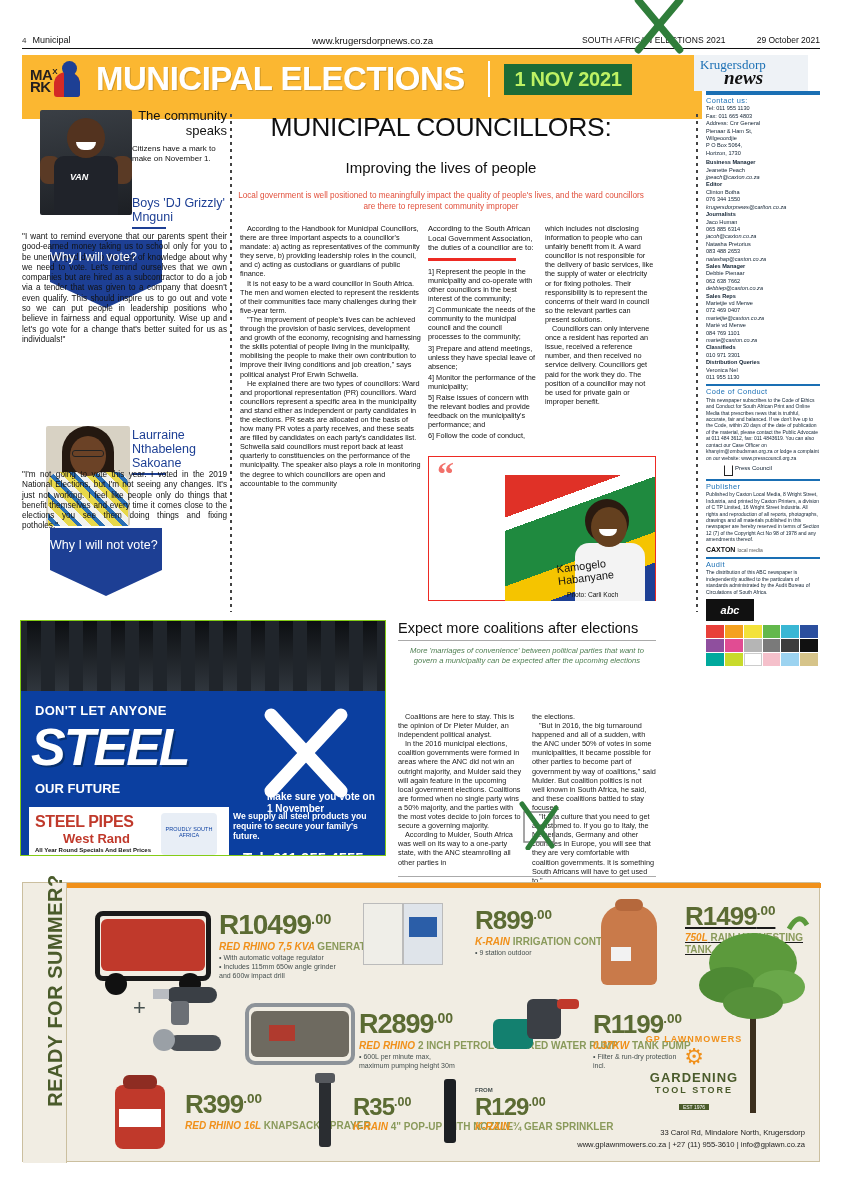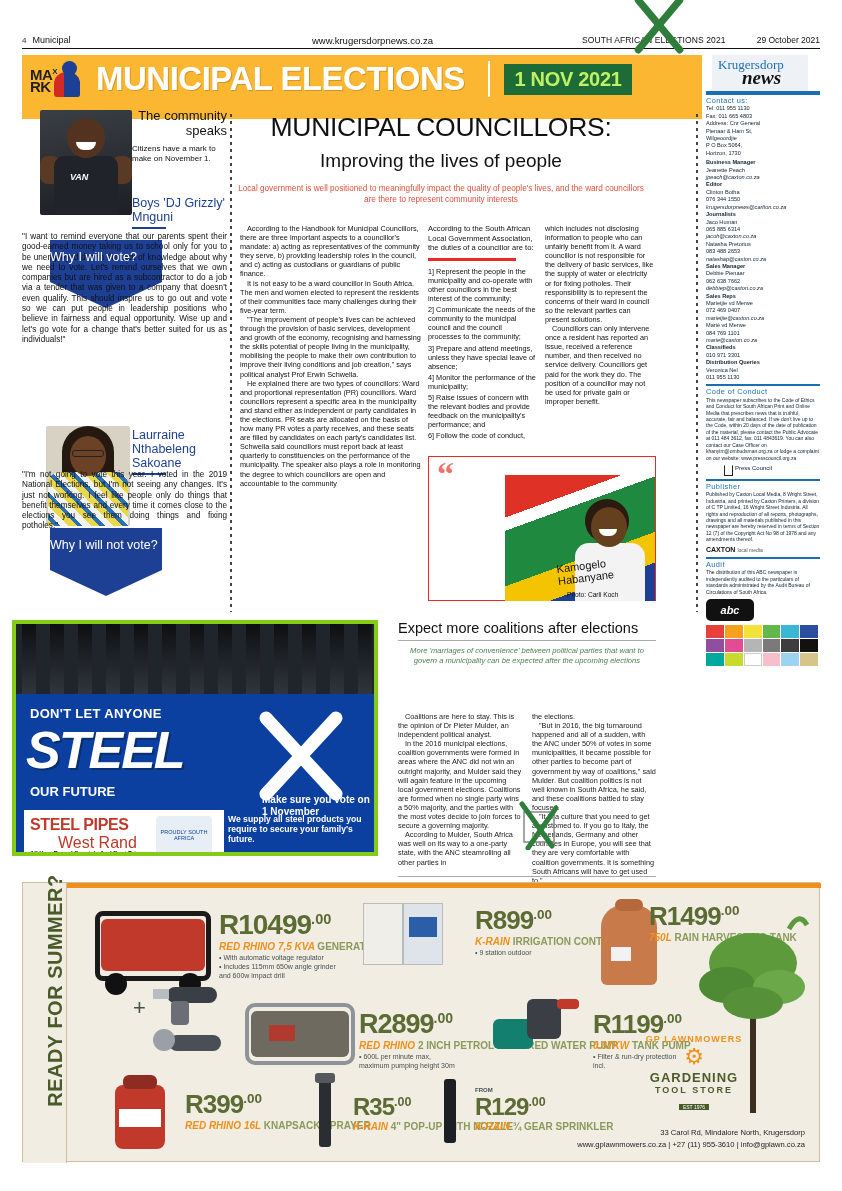--- a/index.html
+++ b/index.html
@@ -55,39 +55,39 @@
     position: absolute; left: 482px; top: 9px; width: 128px; height: 31px;
     background: #1d6b36; color: #bef264; font-size: 20px; font-weight: bold;
     display: flex; align-items: center; justify-content: center; letter-spacing: -.3px;
   }
   .banner-x {
     position: absolute; left: 628px; top: -6px; width: 62px; height: 62px;
   }
   .banner-x svg { width: 100%; height: 100%; }
 
   
-  .mast { position:absolute; left: 712px; top: 55px; width: 96px; height: 36px; background:#eef2f6; }
+  .mast { position:absolute; left: 694px; top: 55px; width: 114px; height: 36px; background:#eef2f6; }
   .mast .kru { position:absolute; left:6px; top:2px; font-size:13px; color:#1a6fb4;
     font-family:"Liberation Serif", serif; }
   .mast .news { position:absolute; left:30px; top:12px; font-size:19px; font-weight:bold;
     font-style:italic; color:#111; font-family:"Liberation Serif", serif; }
   .mast-bar { position:absolute; left:706px; top:91px; width:114px; height:4px; background:#1a6fb4; }
 
   
   .rail { position:absolute; left:706px; top:97px; width:114px; font-size:5.6px; line-height:7.4px; color:#123; }
   .rail .hd { color:#1a6fb4; font-size:7.4px; letter-spacing:.4px; margin-bottom:1px; }
   .rail .b { font-weight:bold; }
   .rail .i { font-style:italic; }
   .rail .blk { margin-bottom:2px; }
   .rail-rule { width:114px; height:2px; background:#1a6fb4; margin:3px 0 2px; }
   .rail .tiny { font-size:5px; line-height:6.4px; }
   .presscouncil { margin:4px 0 2px 18px; font-size:6px; line-height:7px; display:flex; gap:2px;}
   .pc-box { width:9px;height:11px;border:1px solid #222;border-top-color:transparent;}
   .abc-logo { margin-top:4px; width:48px; height:22px; background:#111; color:#fff;
-      border-radius:5px; font-size:11px; font-style:italic; text-align:center; line-height:22px; font-weight:bold;}
+      border-radius:0; font-size:11px; font-style:italic; text-align:center; line-height:22px; font-weight:bold;}
   .caxton { margin-top:3px; font-size:7px; font-weight:bold; color:#111;}
   .caxton small { font-weight:normal; font-size:5px; color:#555;}
   .swatch { margin-top:4px; width:112px; display:grid; grid-template-columns:repeat(6,1fr); gap:1px; }
   .swatch div { height:13px; }
 
   
   .leftcol { position:absolute; left:22px; top:108px; width:205px; }
   .cs-title { position:absolute; left:110px; top:0; width:95px; text-align:right;
      font-size:13px; line-height:15px; color:#111; }
   .cs-sub { position:absolute; left:110px; top:36px; width:95px; text-align:left;
@@ -135,21 +135,21 @@
      border-radius:12px 12px 0 0;}
 
   
   .dotcol { position:absolute; width:2px; top:112px; bottom:0;
     background-image: radial-gradient(#444 45%, transparent 46%);
     background-size: 2px 7px; }
 
   
   .headline { position:absolute; left:236px; top:112px; width:410px; text-align:center; }
   .headline h1 { font-size:26.5px; font-weight:normal; letter-spacing:-.3px; color:#111; line-height:30px;}
-  .headline h2 { font-size:19px; font-weight:normal; color:#111; line-height:24px; margin-top:7px;}
+  .headline h2 { font-size:15px; font-weight:normal; color:#111; line-height:24px; margin-top:14px;}
   .standfirst { margin-top:11px; font-size:8.2px; line-height:10.5px; color:#e1503c; }
 
   
   .artcol { position:absolute; font-size:7.3px; line-height:9.1px; color:#111; text-align:left; }
   .artcol p { text-indent:7px; margin-bottom:0px; }
   .artcol p.noind { text-indent:0; }
   .col1 { left:240px; top:224px; width:182px; }
   .col2 { left:428px; top:224px; width:108px; }
   .col3 { left:545px; top:224px; width:110px; }
   .intro { font-size:7.6px; line-height:9.6px; }
@@ -170,39 +170,39 @@
   .pp-girl { position:absolute; left:66px; top:24px; width:78px; height:102px; }
   .pp-girl .h { position:absolute; left:14px; top:0; width:44px; height:44px; background:#2a1a10; border-radius:50%;}
   .pp-girl .f { position:absolute; left:20px; top:8px; width:36px; height:40px; background:#64401f; border-radius:50%;}
   .pp-girl .sm{ position:absolute; left:28px; top:30px; width:18px; height:7px; background:#fff; border-radius:0 0 9px 9px;}
   .pp-girl .b { position:absolute; left:4px; top:44px; width:70px; height:58px; background:#f3f3f3; border-radius:14px 14px 0 0;}
   .pp-name { position:absolute; left:52px; bottom:20px; font-size:11px; color:#111;
      transform: rotate(-7deg); font-family:"Liberation Sans", sans-serif; line-height:12px;}
   .pp-credit { position:absolute; left:62px; bottom:3px; font-size:6.6px; color:#111;}
 
   
-  .steelad { position:absolute; left:12px; top:620px; width:366px; height:236px;
-     background:#0b3fa0; border:4px solid #84cc16; overflow:hidden;}
+  .steelad { position:absolute; left:20px; top:620px; width:366px; height:236px;
+     background:#0b3fa0; border:1px solid #84cc16; overflow:hidden;}
   .steel-top { position:absolute; left:0; top:0; width:366px; height:70px;
      background:#20252b; }
   .steel-top .leg { position:absolute; top:0; width:14px; height:70px;
      background:linear-gradient(#0d0f12,#30363d); }
   .steel-head { position:absolute; left:14px; top:82px; font-size:13px; font-weight:bold;
      color:#fff; letter-spacing:.3px;}
   .steel-word { position:absolute; left:10px; top:96px; font-size:52px; font-weight:bold;
      color:#fff; font-style:italic; letter-spacing:-2px;
      text-shadow: 2px 2px 0 #08306f;}
   .steel-x { position:absolute; left:236px; top:84px; width:96px; height:96px;}
   .steel-our { position:absolute; left:14px; top:160px; font-size:13px; font-weight:bold; color:#fff;}
   .steel-make { position:absolute; left:246px; top:170px; width:108px; font-size:10px;
      font-weight:bold; color:#fff; line-height:12px;}
   .steel-white { position:absolute; left:8px; top:186px; width:200px; height:62px; background:#fff;}
   .sp-name { position:absolute; left:14px; top:192px; font-size:16px; font-weight:bold; color:#c0392b;
      letter-spacing:-.4px;}
-  .sp-west { position:absolute; left:42px; top:210px; font-size:16px; font-weight:normal; color:#c0392b;}
+  .sp-west { position:absolute; left:42px; top:210px; font-size:13px; font-weight:bold; color:#c0392b;}
   .sp-line { position:absolute; left:14px; top:226px; font-size:6px; font-weight:bold; color:#111;}
   .sp-africa{ position:absolute; left:140px; top:192px; width:56px; height:42px;
      background:#e8eef6; border-radius:4px; font-size:5.5px; color:#0b3fa0; text-align:center;}
   .steel-supply { position:absolute; left:212px; top:190px; width:148px; font-size:8.6px;
      font-weight:bold; color:#fff; line-height:10px;}
   .steel-tel { position:absolute; left:222px; top:228px; font-size:15px; font-weight:bold; color:#fff;}
 
   
   .coal { position:absolute; left:398px; top:620px; width:258px; }
   .coal h3 { font-size:14.5px; font-weight:normal; color:#111; }
@@ -401,21 +401,21 @@
     </div>
     <div class="badge" style="left:28px; top:420px; width:112px; height:42px; padding-top:10px;">
       <span class="inner">Why I will not vote?</span>
     </div>
     <div class="quote" style="position:absolute; left:0px; top:362px; width:205px; text-align:justify;">"I'm not going to vote this year. I voted in the 2019 National Elections, but I'm not seeing any changes. It's just not working. I feel like people only do things that benefit themselves and every time it comes close to the elections you see them doing things and fixing potholes."</div>
   </div>
 
   <div class="headline">
     <h1>MUNICIPAL COUNCILLORS:</h1>
     <h2>Improving the lives of people</h2>
-    <div class="standfirst">Local government is well positioned to meaningfully impact the quality of people's lives, and the ward councillors are there to represent community interests</div>
+    <div class="standfirst">Local government is well positioned to meaningfully impact the quality of people's lives, and the ward councillors are there to represent community improper</div>
   </div>
 
   <div class="artcol col1">
     <p>According to the Handbook for Municipal Councillors, there are three important aspects to a councillor's mandate: a) acting as representatives of the community they serve, b) providing leadership roles in the council, and c) acting as custodians or guardians of public finance.</p>
     <p>It is not easy to be a ward councillor in South Africa. The men and women elected to represent the residents of their communities face many challenges during their five-year term.</p>
     <p>"The improvement of people's lives can be achieved through the provision of basic services, development and growth of the economy, recognising and harnessing the skills potential of people living in the municipality, mobilising the people to make their own contribution to improve their living conditions and job creation," says political analyst Prof Erwin Schwella.</p>
     <p>He explained there are two types of councillors: Ward and proportional representation (PR) councillors. Ward councillors represent a specific area in the municipality and stand either as independent or party candidates in the elections. PR seats are allocated on the basis of how many PR votes a party receives, and these seats are filled by candidates on each party's candidates list. Schwella said councillors must report back at least quarterly to constituencies on the performance of the municipality. The speaker also plays a role in monitoring the degree to which councillors are open and accountable to the community</p>
   </div>
 
   <div class="artcol col2">
@@ -545,21 +545,21 @@
       <div class="pdesc">
           <div>• 9 station outdoor</div>
         </div>
     </div>
 
     <div class="prod" style="left:578px; top:16px; width:56px; height:86px;">
       <div style="position:absolute;left:0;top:6px;width:56px;height:80px;background:#c97a4a;border-radius:22px 22px 6px 6px;"></div>
       <div style="position:absolute;left:14px;top:0;width:28px;height:12px;background:#b5683c;border-radius:6px;"></div>
       <div style="position:absolute;left:10px;top:48px;width:20px;height:14px;background:#f2f2f2;"></div>
     </div>
-    <div style="position:absolute;left:626px;top:18px;">
+    <div style="position:absolute;left:662px;top:18px;text-decoration:underline;">
       <div class="price" style="font-size:26px;"><span>R1499</span><span class="cents">.00</span></div>
       <div class="pname"><span>750L</span> <span class="plain">RAIN HARVESTING TANK</span></div>
     </div>
 
     <div style="position:absolute;left:110px;top:112px;font-size:22px;color:#46504f;">+</div>
     <div class="prod" style="left:130px;top:104px;width:70px;height:40px;">
       <div style="position:absolute;left:14px;top:0;width:50px;height:16px;background:#3a3f45;border-radius:8px;"></div>
       <div style="position:absolute;left:18px;top:14px;width:18px;height:24px;background:#6b6f75;border-radius:4px;"></div>
       <div style="position:absolute;left:0;top:2px;width:16px;height:10px;background:#b9bcc1;"></div>
     </div>

